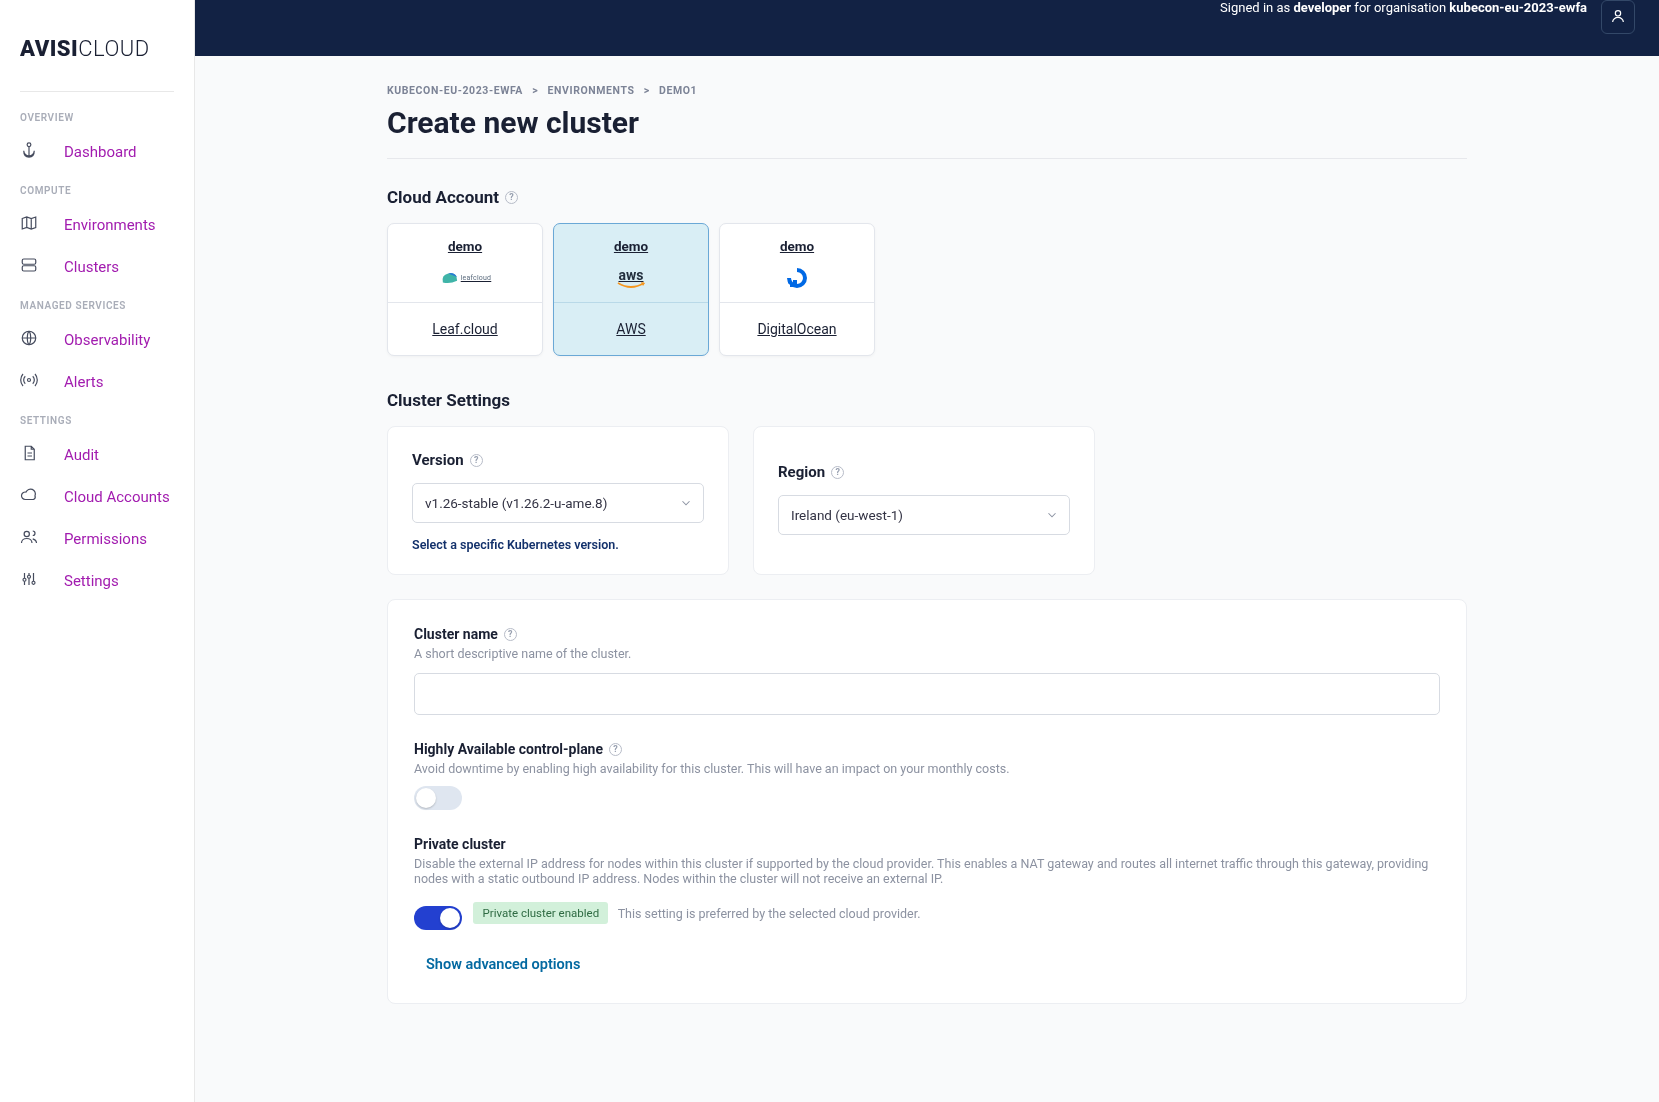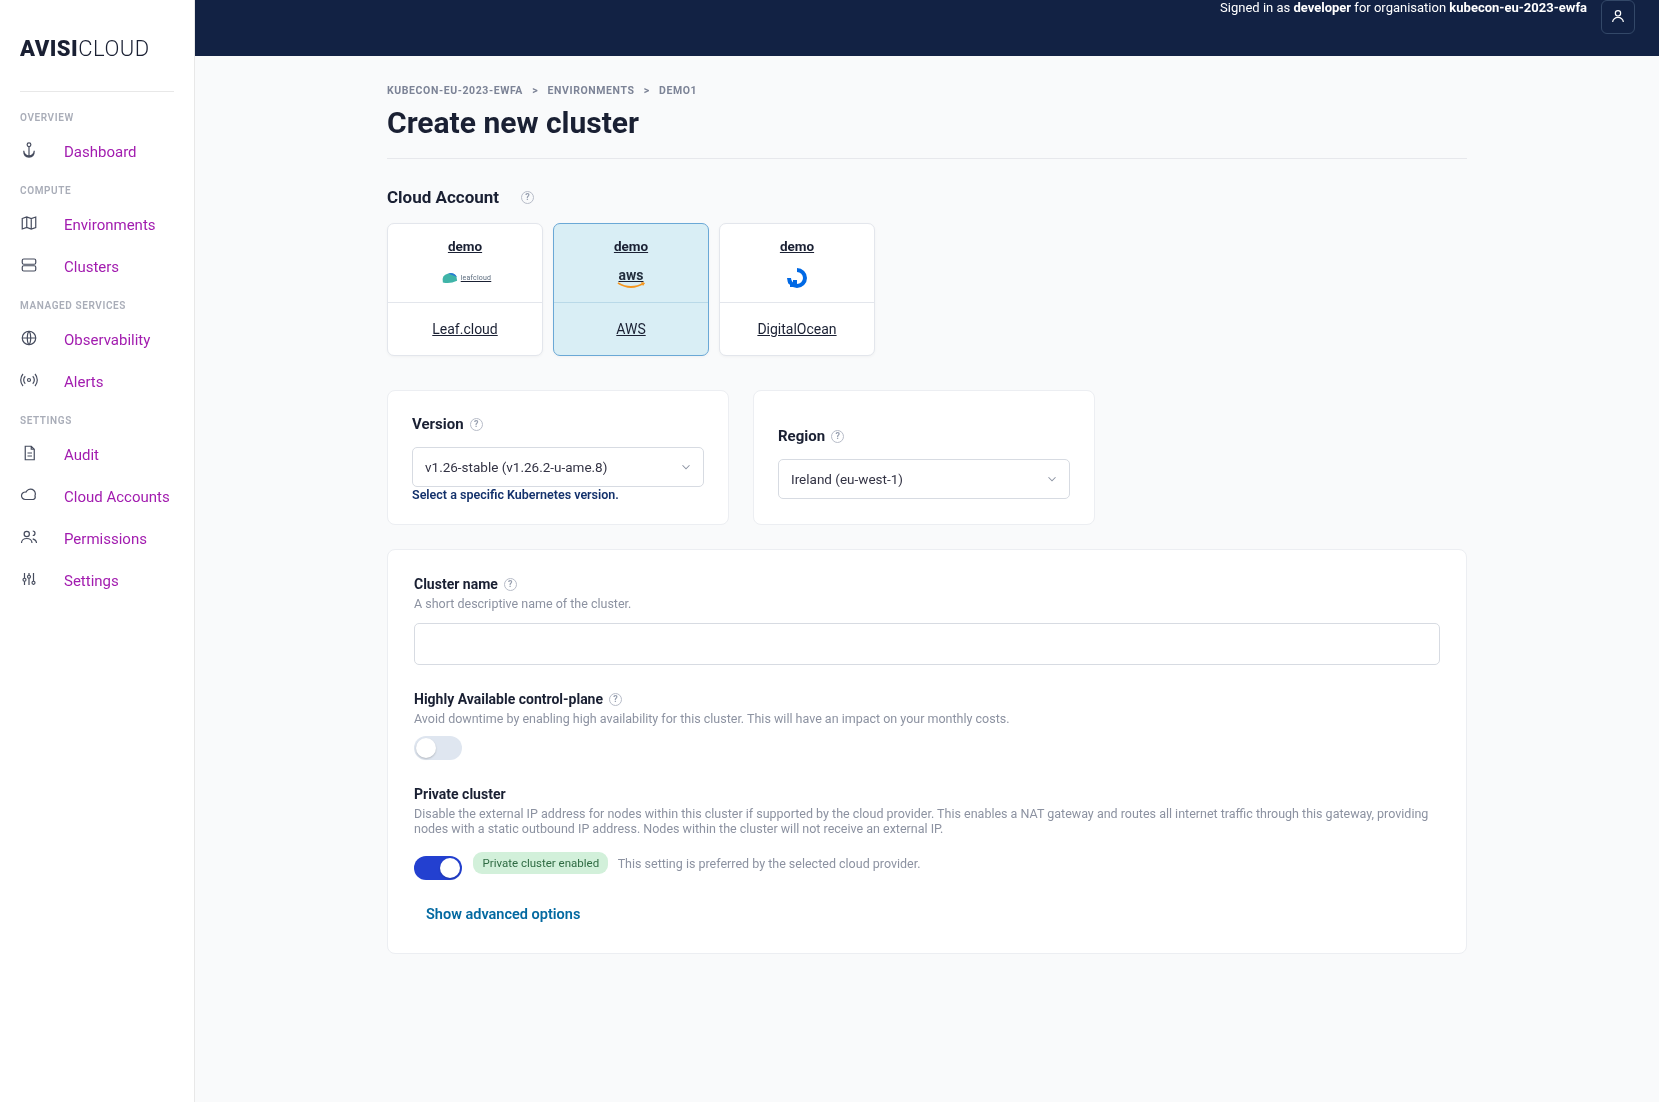--- a/index.html
+++ b/index.html
@@ -93,21 +93,21 @@
       border-top: 1px solid #e7e8ec;
       margin-bottom: 28px;
     }
     .section-title {
       font-size: 17px;
       font-weight: 700;
       color: #1a2033;
       margin-bottom: 16px;
       display: flex;
       align-items: center;
-      gap: 22px;
+      gap: 6px;
     }
     .help-icon {
       width: 13px; height: 13px;
       border: 1px solid #b7bcc8;
       border-radius: 50%;
       display: inline-flex;
       align-items: center; justify-content: center;
       color: #98a0b0;
       font-size: 9px;
     }
@@ -175,20 +175,21 @@
     }
     .select .chev {
       position: absolute; right: 10px; top: 50%; transform: translateY(-50%);
       width: 14px; height: 14px;
     }
     .select .chev svg { stroke: #8b92a2; fill: none; stroke-width: 1.8; width:14px; height:14px;}
     .link {
       color: #13316b;
       font-size: 12.5px;
       font-weight: 600;
+      margin-top: 14px;
       cursor: pointer;
     }
     .big-box {
       background: #fff;
       border: 1px solid #eceef2;
       border-radius: 8px;
       padding: 26px 26px 30px 26px;
     }
     .sub-label {
       font-size: 14px;
@@ -230,21 +231,21 @@
       box-shadow: 0 1px 2px rgba(0,0,0,0.2);
     }
     .toggle.off .knob { left: 2px; }
     .toggle.on .knob { left: 26px; }
     .badge {
       display: inline-block;
       background: #d2f0da;
       color: #2f6b43;
       font-size: 11.5px;
       padding: 4px 9px;
-      border-radius: 9px;
+      border-radius: 3px;
       margin-left: 8px;
       vertical-align: middle;
     }
     .pref-text {
       display: inline-block;
       font-size: 12.5px;
       color: #8c92a1;
       margin-left: 6px;
       vertical-align: middle;
     }
@@ -408,20 +409,23 @@
                   <rect x="8" y="14" width="4" height="4" fill="#0069e5"></rect>
                   <rect x="5" y="18" width="3" height="3" fill="#0069e5"></rect>
                   <rect x="3" y="15.5" width="2" height="2" fill="#0069e5"></rect>
                 </svg>
             </div>
           </div>
           <div class="card-bottom">DigitalOcean</div>
         </div>
       </div>
 
+      <div class="section-title">
+        <span>Cluster Settings</span>
+      </div>
       <div class="settings-row">
         <div class="settings-box">
           <div class="field-label">
             <span>Version</span>
             <span class="help-icon">?</span>
           </div>
           <div class="select">
             <span>v1.26-stable (v1.26.2-u-ame.8)</span>
             <span class="chev"><svg viewBox="0 0 24 24">
                   <path d="M6 9l6 6 6-6"></path>

